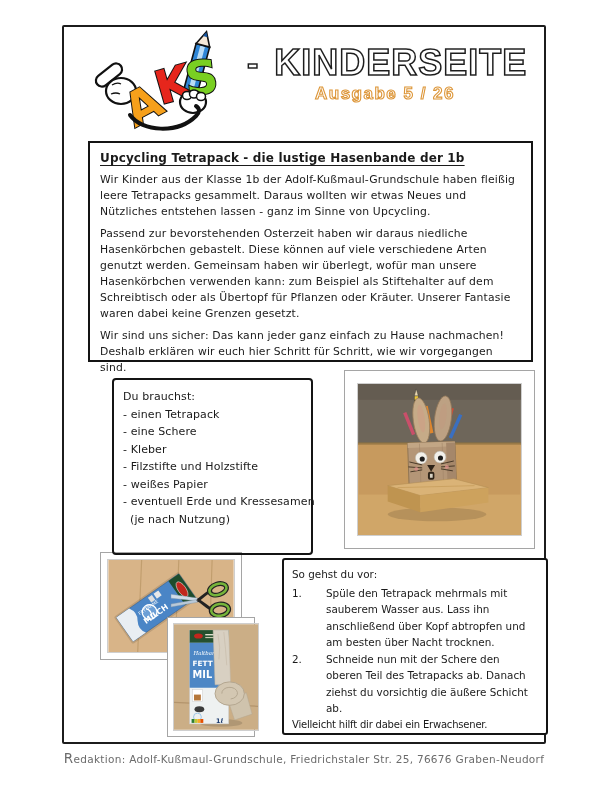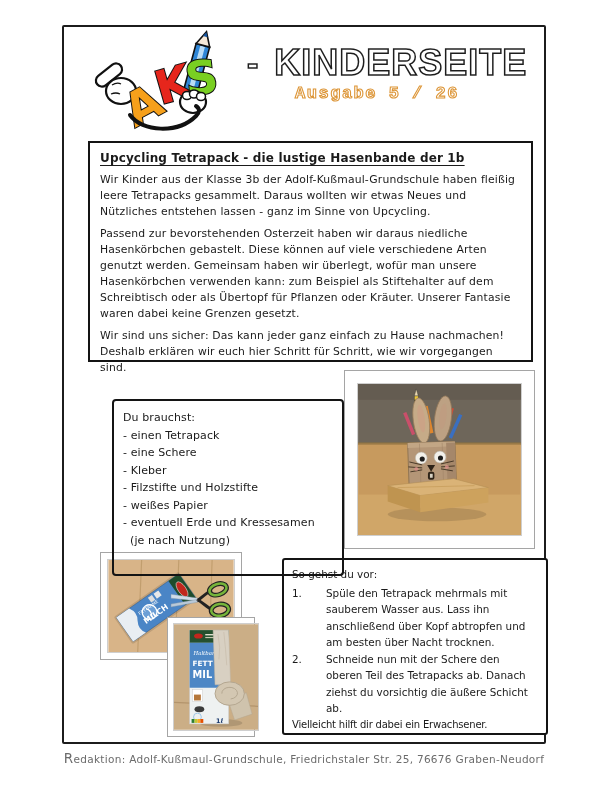--- a/index.html
+++ b/index.html
@@ -15,42 +15,42 @@
   
   .logo { position:absolute; left:84px; top:27px; }
   .masthead {
     position:absolute; left:247px; top:42px; display:flex; align-items:center; gap:16px;
     font-family:"Liberation Sans", sans-serif; font-weight:700;
   }
   .kinder { font-size:36px; letter-spacing:1px; }
   .dash   { font-size:34px; }
   .outline { color:#3a3a3a; }
   .issue {
-    position:absolute; left:272px; top:84px; width:210px; text-align:center;
-    font-family:Liberation Mono, monospace; font-weight:700;
+    position:absolute; left:280px; top:84px; width:210px; text-align:center;
+    font-family:Liberation Sans, sans-serif; font-weight:700;
     font-size:17px; letter-spacing:1.5px; color:#DD9638;
   }
   @supports (-webkit-text-stroke: 1px #000) {
     .outline { color:#fff; -webkit-text-stroke:1.5px #1d1d1d; }
     .issue   { color:#fff; -webkit-text-stroke:1.1px #DD9638; }
   }
   
   .article {
     position:absolute; left:88px; top:141px; width:445px; height:221px;
     border:2px solid #141414; border-radius:0; padding:7px 10px;
     font-size:10.8px; line-height:16px; letter-spacing:.15px;
   }
   .art-title {
     font-weight:700; font-size:12px; text-decoration:underline;
     text-underline-offset:3px; margin-bottom:6px;
   }
   .article p { margin-bottom:6px; }
   
   .materials {
-    position:absolute; left:112px; top:399px; width:232px; height:177px;
+    position:absolute; left:112px; top:378px; width:201px; height:177px;
     border:2px solid #141414; border-radius:4px; padding:8px 9px;
     font-size:11px; line-height:17.5px; letter-spacing:.1px; z-index:3;
     background:transparent;
   }
   .mat-item { white-space:nowrap; }
   .mat-item.cont { padding-left:7px; }
   
   .photo { position:absolute; background:#fff; border:1px solid #a5a5a5; }
   .photo > svg { display:block; border:1px solid #cfcfcf; }
   .photo1 { left:344px; top:370px; width:191px; height:179px; padding:12px; z-index:1; }
@@ -104,21 +104,21 @@
   </svg>
 
   <div class="masthead">
     <span class="dash outline">-</span>
     <span class="kinder outline">KINDERSEITE</span>
   </div>
   <div class="issue">Ausgabe 5 / 26</div>
 
   <div class="article">
     <div class="art-title">Upcycling Tetrapack - die lustige Hasenbande der 1b</div>
-    <p>Wir Kinder aus der Klasse 3b der Adolf-Kußmaul-Grundschule haben fleißig leere Tetrapacks gesammelt. Daraus wollten wir etwas Neues und Nützliches entstehen lassen - ganz im Sinne von Upcycling.</p>
+    <p>Wir Kinder aus der Klasse 1b der Adolf-Kußmaul-Grundschule haben fleißig leere Tetrapacks gesammelt. Daraus wollten wir etwas Neues und Nützliches entstehen lassen - ganz im Sinne von Upcycling.</p>
     <p>Passend zur bevorstehenden Osterzeit haben wir daraus niedliche Hasenkörbchen gebastelt. Diese können auf viele verschiedene Arten genutzt werden. Gemeinsam haben wir überlegt, wofür man unsere Hasenkörbchen verwenden kann: zum Beispiel als Stiftehalter auf dem Schreibtisch oder als Übertopf für Pflanzen oder Kräuter. Unserer Fantasie waren dabei keine Grenzen gesetzt.</p>
     <p>Wir sind uns sicher: Das kann jeder ganz einfach zu Hause nachmachen! Deshalb erklären wir euch hier Schritt für Schritt, wie wir vorgegangen sind.</p>
   </div>
 
   <div class="materials">
     <div class="mat-title">Du brauchst:</div>
     <div class="mat-item">- einen Tetrapack</div>
     <div class="mat-item">- eine Schere</div>
     <div class="mat-item">- Kleber</div>
     <div class="mat-item">- Filzstifte und Holzstifte</div>

